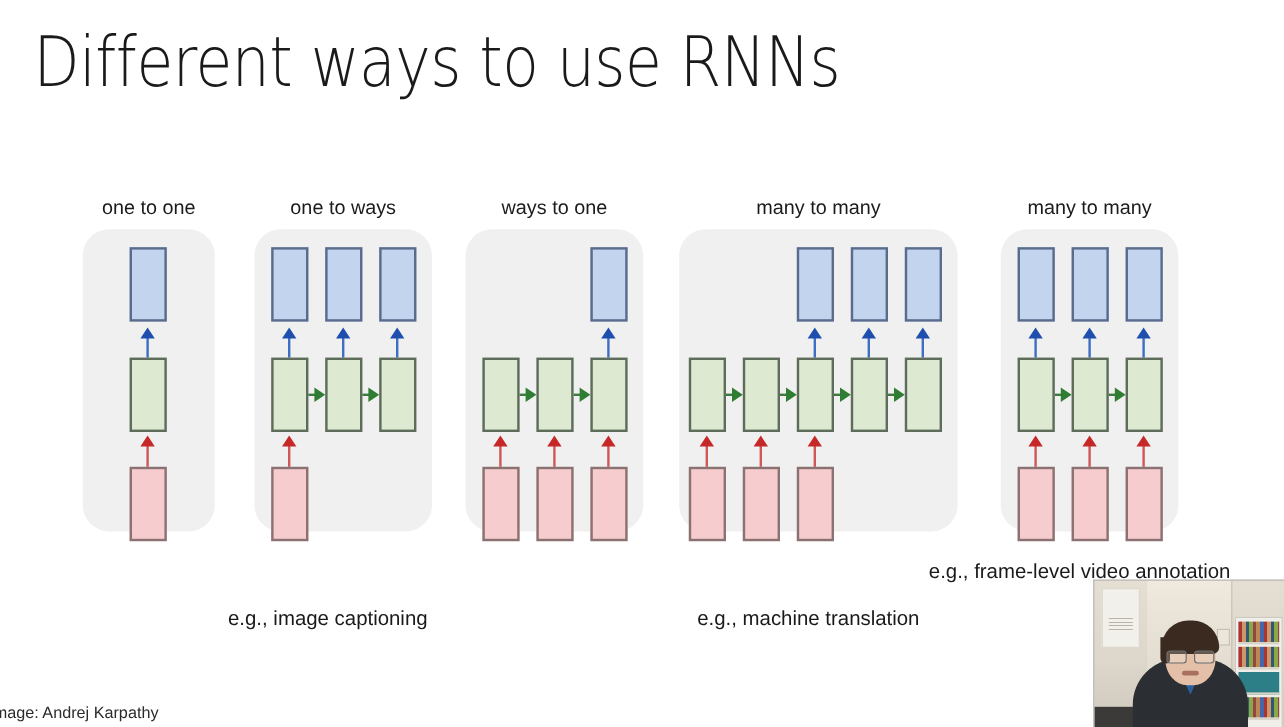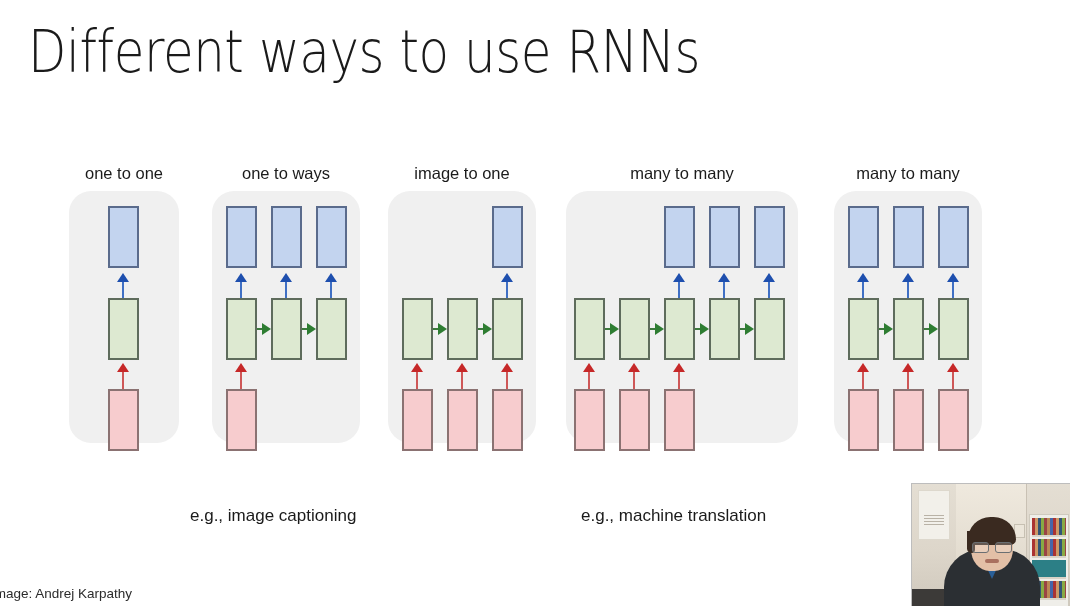--- a/index.html
+++ b/index.html
@@ -264,21 +264,21 @@
 
         <div class="arr-up red" style="left:23px; top:172px; height:27px;">
             <div class="shaft"></div>
             <div class="head"></div>
           </div>
         <div class="cell pink" style="left:14px; top:198px; width:31px; height:62px;"></div>
       </div>
     </div>
 
     <div class="col" style="left:382px; top:164px; width:160px;">
-      <div class="col-header">image to one</div>
+      <div class="col-header">ways to one</div>
       <div class="panel" style="width:148px; height:252px; left:6px;">
         <div class="cell blue" style="left:104px; top:15px; width:31px; height:62px;"></div>
         <div class="arr-up blue" style="left:113px; top:82px; height:27px;">
             <div class="shaft"></div>
             <div class="head"></div>
           </div>
         <div class="cell green" style="left:14px;  top:107px; width:31px; height:62px;"></div>
         <div class="cell green" style="left:59px;  top:107px; width:31px; height:62px;"></div>
         <div class="cell green" style="left:104px; top:107px; width:31px; height:62px;"></div>
         <div class="arr-right" style="left:45px; top:132px; width:14px;">
@@ -411,20 +411,21 @@
         <div class="cell pink" style="left:14px;  top:198px; width:31px; height:62px;"></div>
         <div class="cell pink" style="left:59px;  top:198px; width:31px; height:62px;"></div>
         <div class="cell pink" style="left:104px; top:198px; width:31px; height:62px;"></div>
       </div>
     </div>
 
   </div>
 
   <div class="caption" style="left:190px; top:506px;">e.g., image captioning</div>
   <div class="caption" style="left:581px; top:506px;">e.g., machine translation</div>
+  <div class="caption" style="left:774px; top:467px;">e.g., frame-level video annotation</div>
 
   <div class="attribution">Image: Andrej Karpathy</div>
 
   <div id="webcam">
     <div class="wc-wall"></div>
     <div class="wc-door"></div>
     <div class="wc-poster"></div>
     <div class="wc-switch"></div>
     <div class="wc-shelf">
       <i></i>

